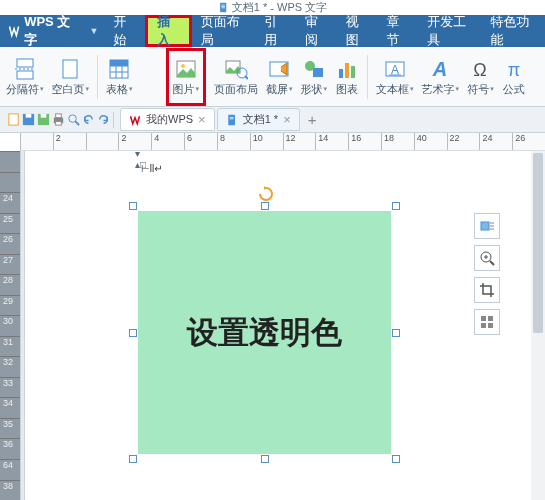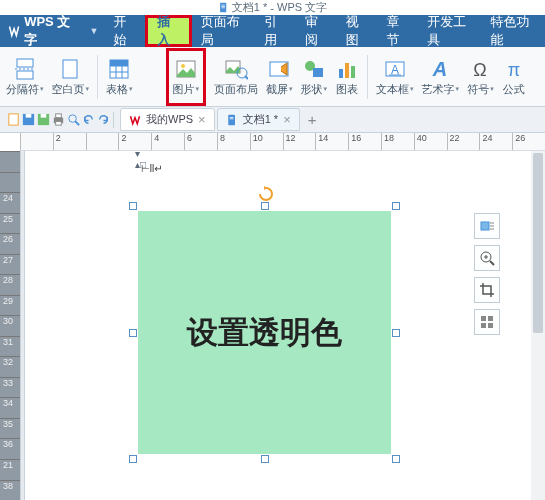--- a/index.html
+++ b/index.html
@@ -316,21 +316,21 @@
     <div class="vtick">27</div>
     <div class="vtick">28</div>
     <div class="vtick">29</div>
     <div class="vtick">30</div>
     <div class="vtick">31</div>
     <div class="vtick">32</div>
     <div class="vtick">33</div>
     <div class="vtick">34</div>
     <div class="vtick">35</div>
     <div class="vtick">36</div>
-    <div class="vtick">21</div>
+    <div class="vtick">64</div>
     <div class="vtick">38</div>
   </div>
 
   <div class="vsplit"></div>
 
   <div class="page">
     <div class="indent-marker">▾<br>▴□</div>
     <div class="cursor-mark">⊢ll↵</div>
 
     <div class="rotate-handle">

